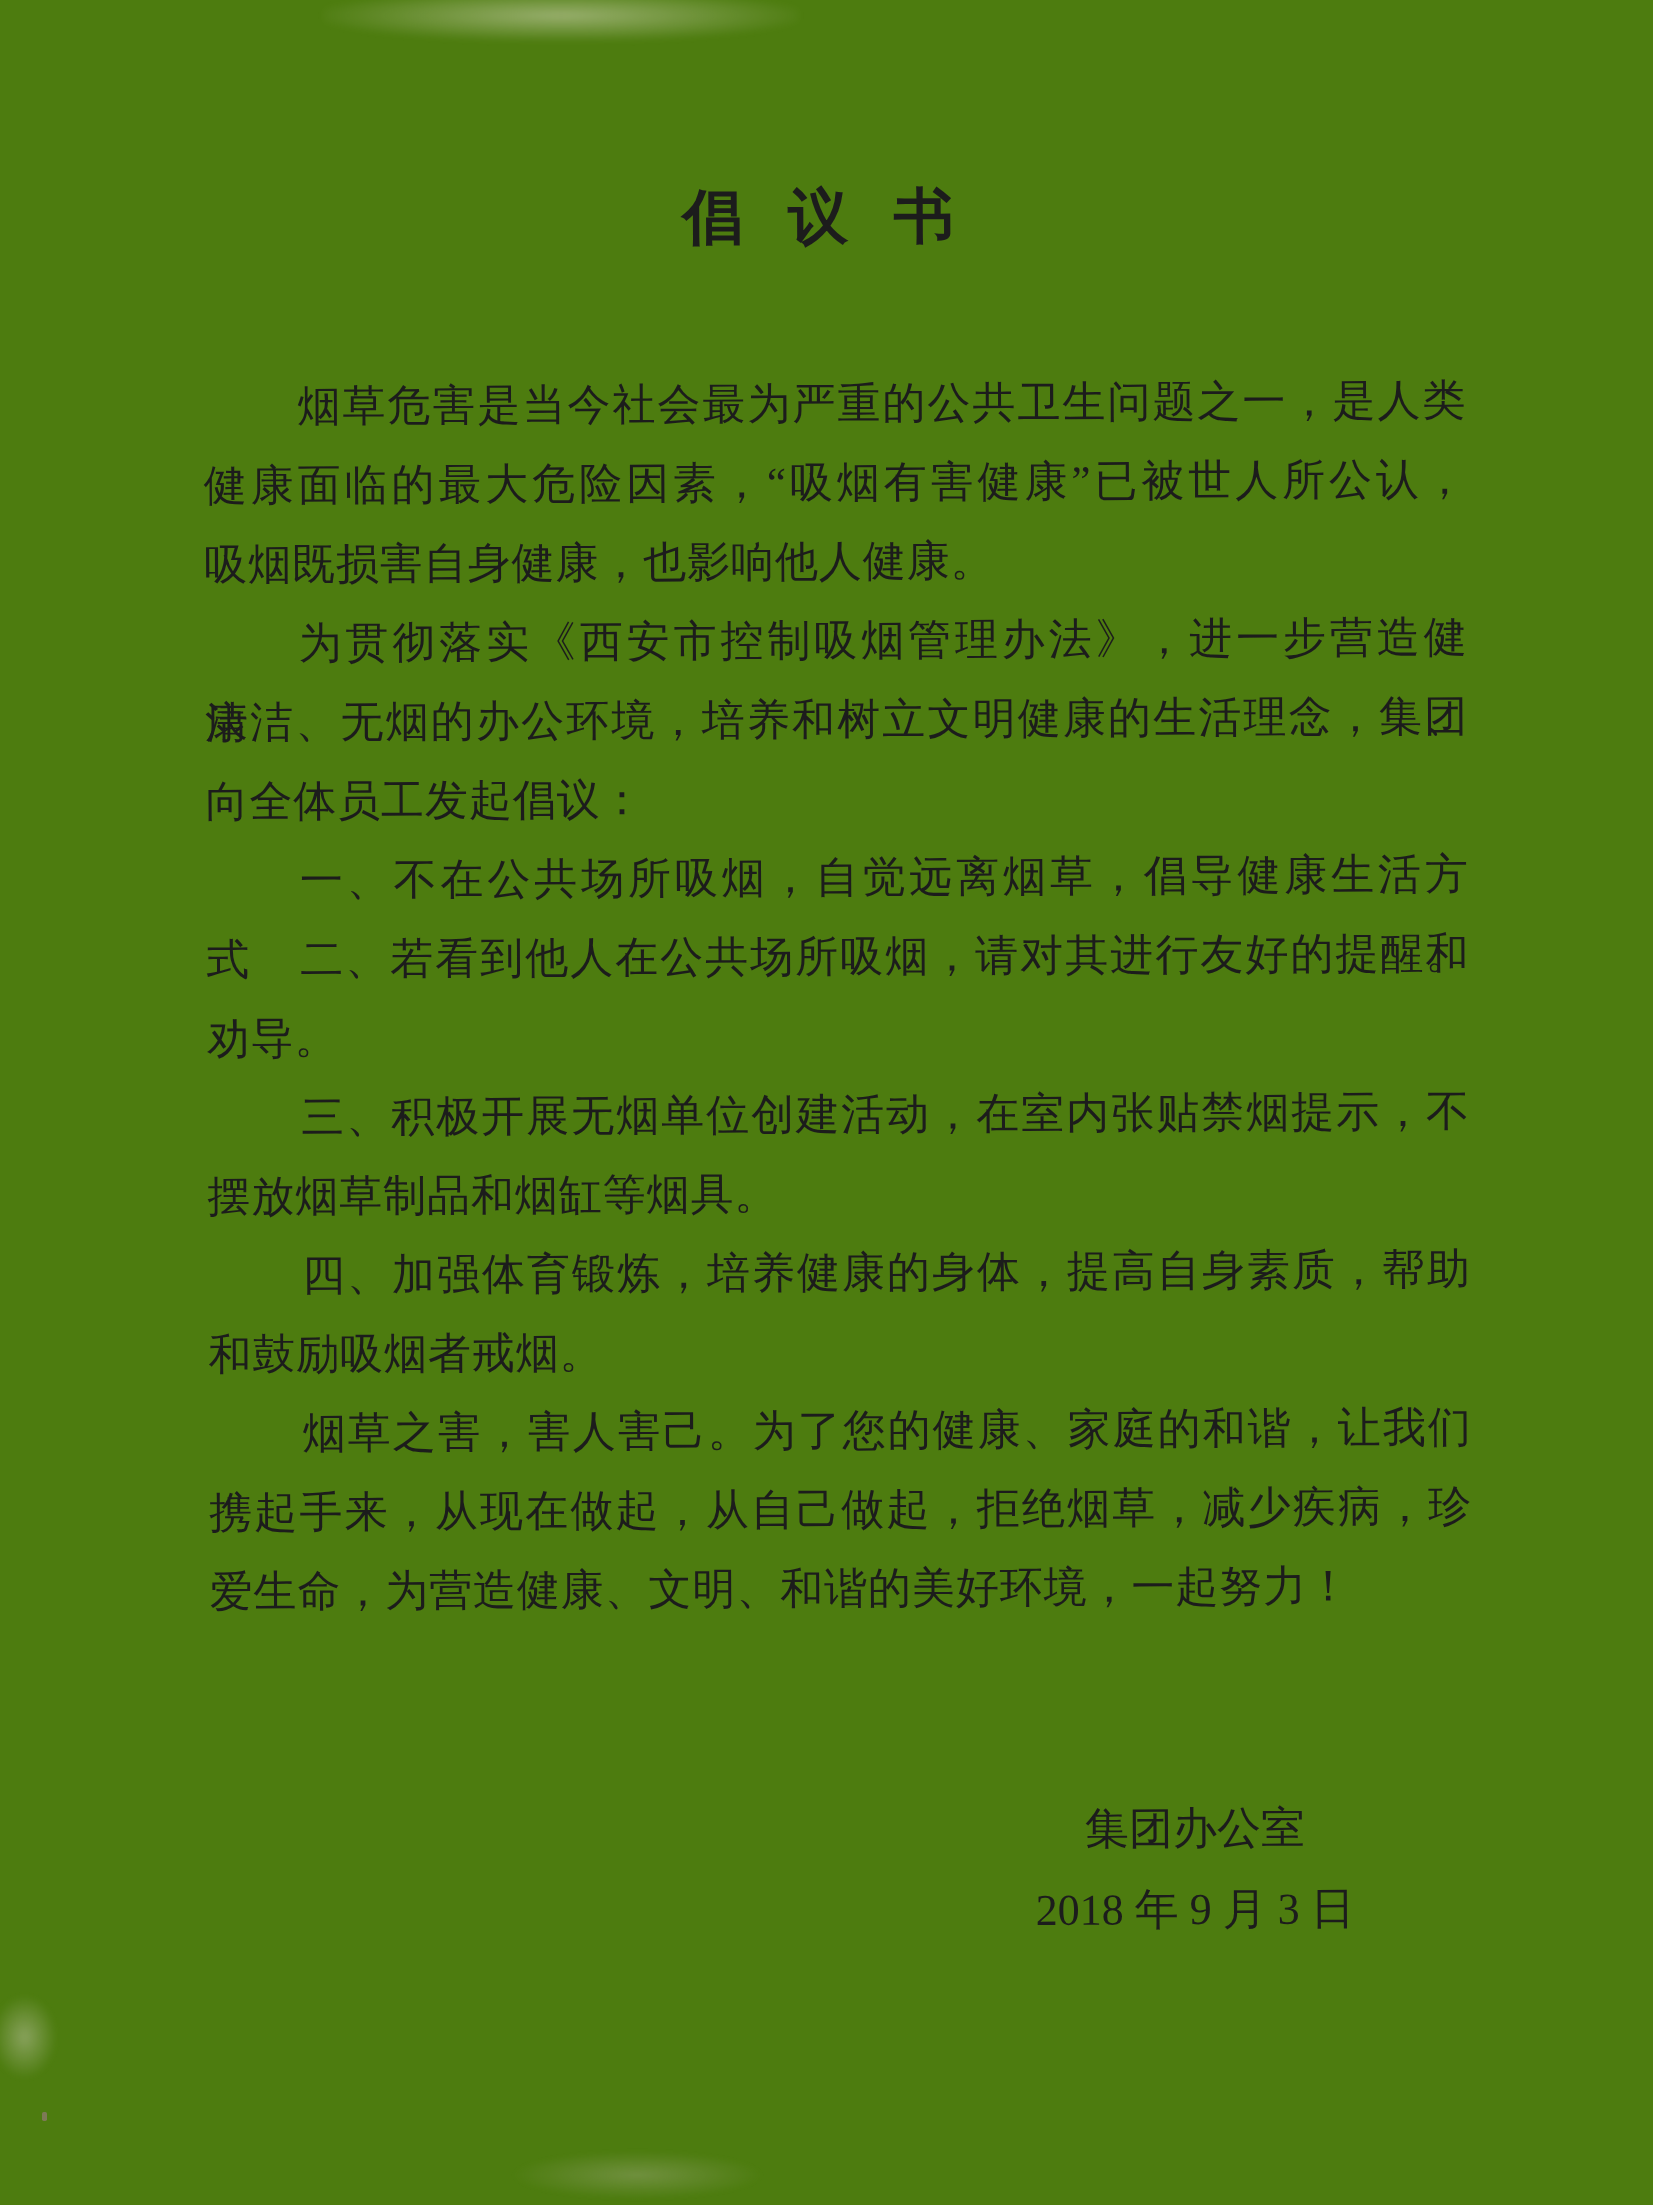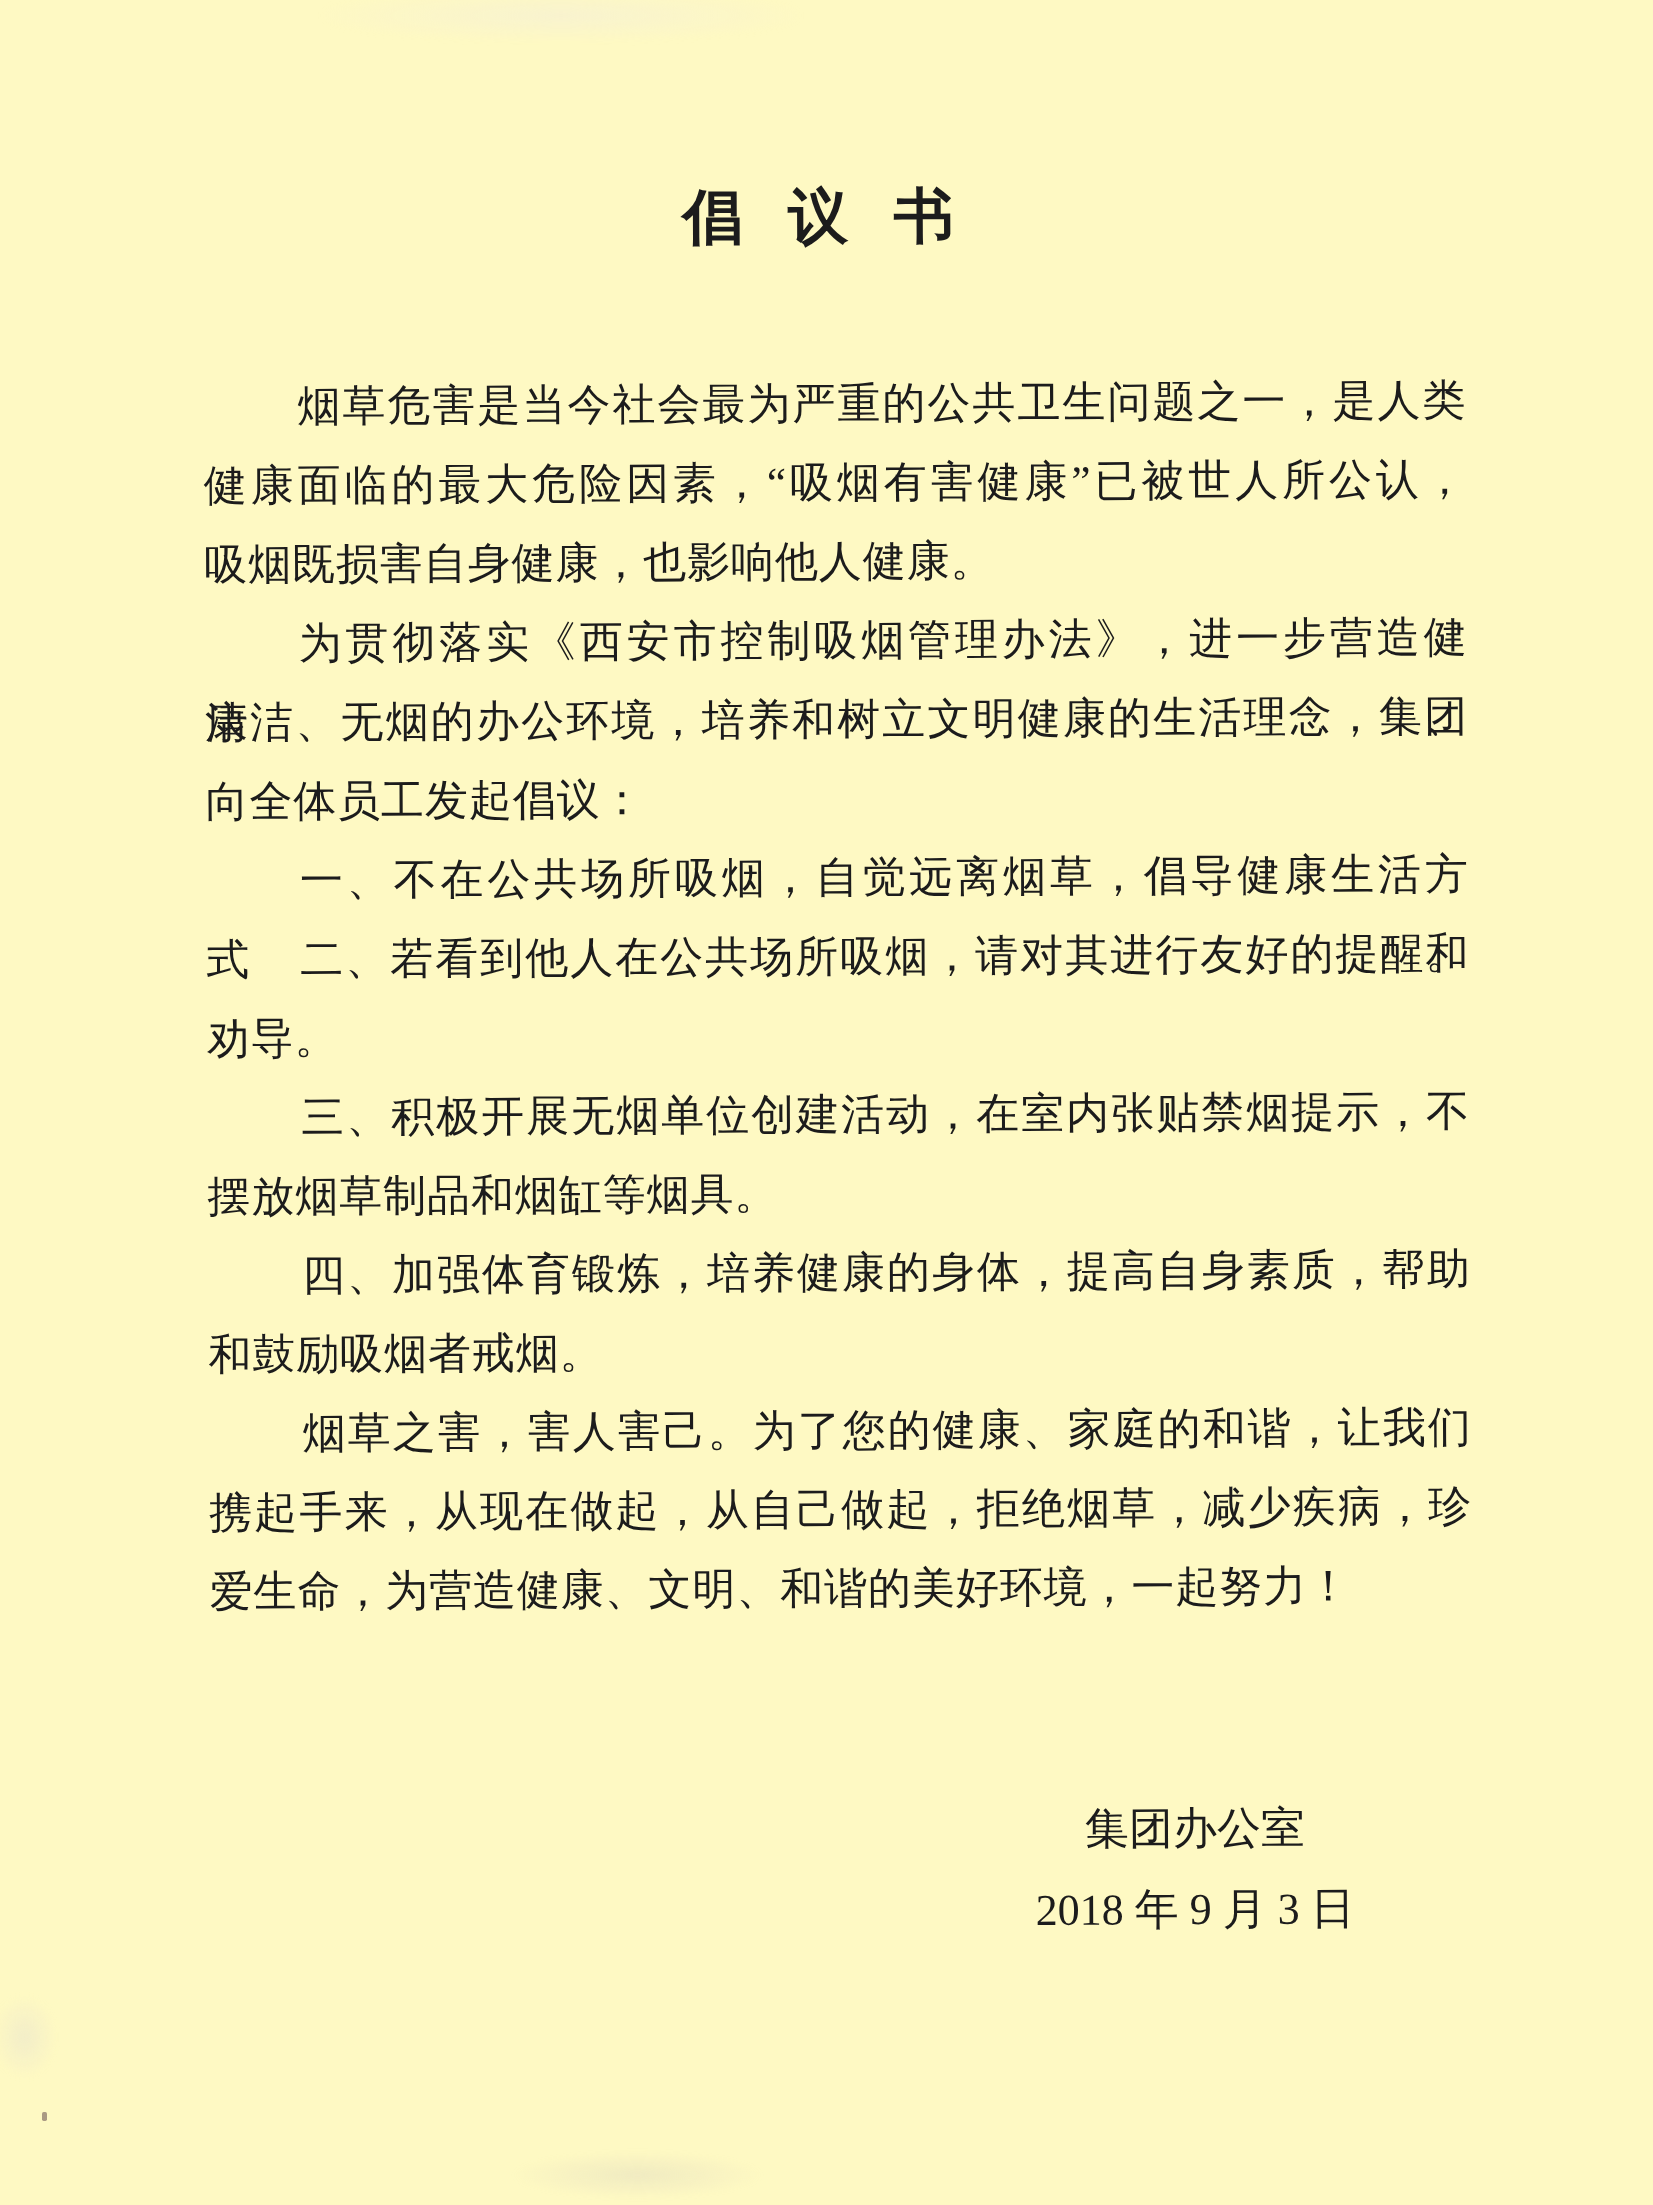--- a/index.html
+++ b/index.html
@@ -5,21 +5,21 @@
   html, body {
     margin: 0;
     padding: 0;
     background: #e9e9e9;
   }
   .page {
     position: relative;
     width: 1654px;
     height: 2205px;
     margin: 0 auto;
-    background: #fef9c3;
+    background: #4d7c0f;
     color: #1c1c1c;
     font-family: "Liberation Serif", "DejaVu Serif", serif;
     overflow: hidden;
   }
   
   .content {
     position: absolute;
     inset: 0;
     transform: rotate(-0.3deg);
     transform-origin: 50% 50%;

